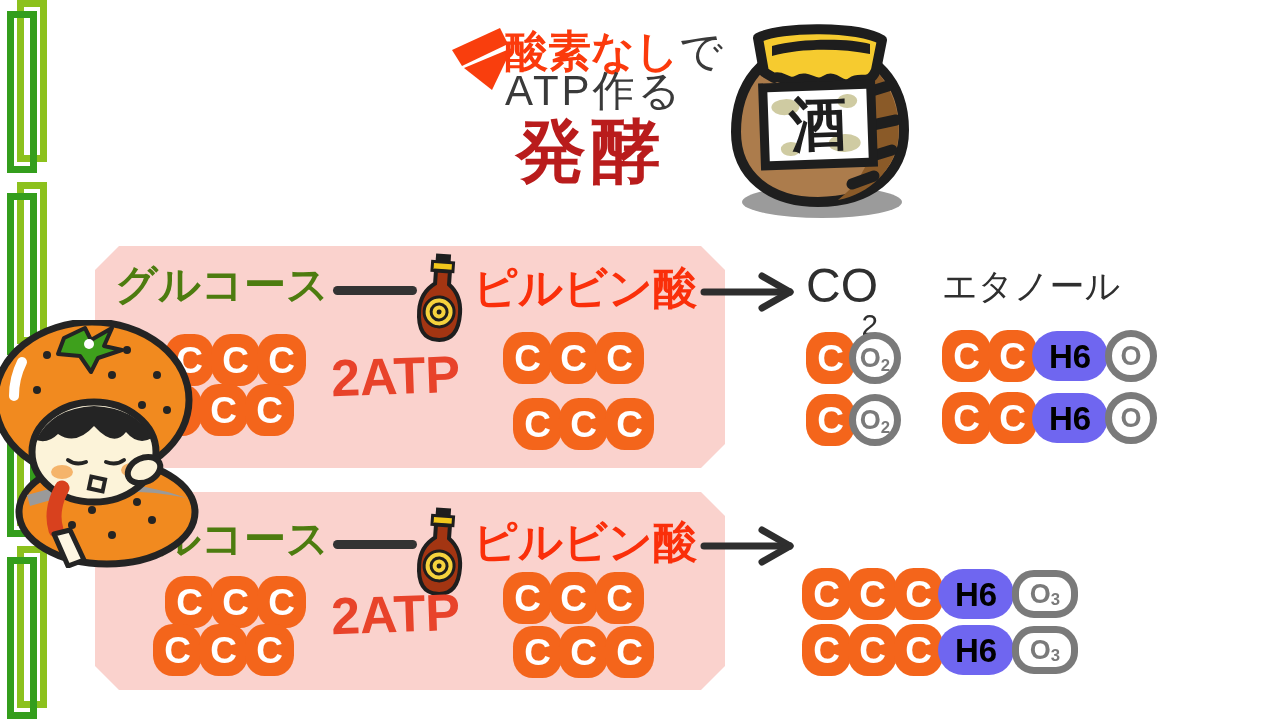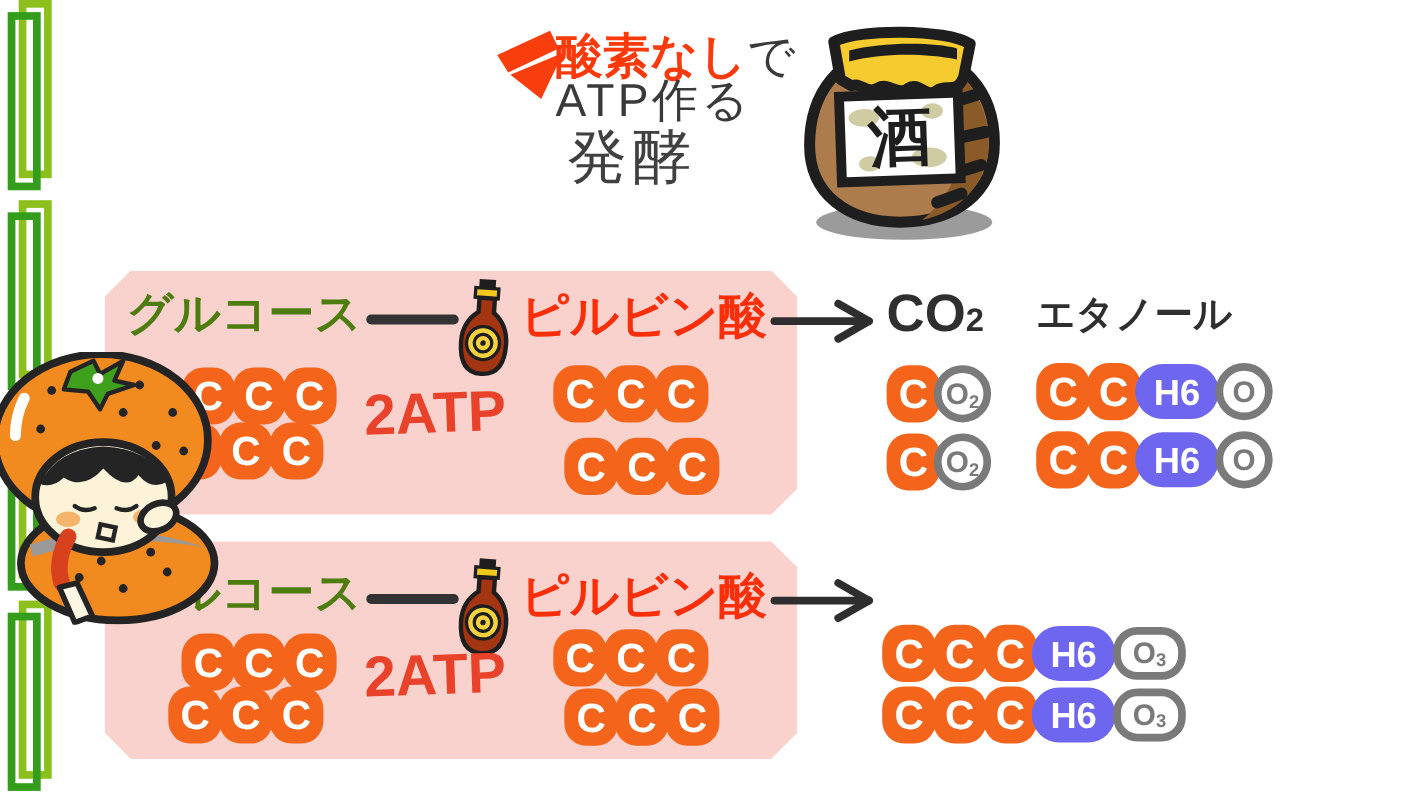--- a/index.html
+++ b/index.html
@@ -14,48 +14,48 @@
   .gunit.left .light{left:17px;top:0;}
   .gunit.left .dark{left:7px;top:11px;}
   .gunit.right .light{left:15px;top:0;}
   .gunit.right .dark{left:1px;top:11px;}
 
   
   .t-line1{position:absolute;left:505px;top:30px;font-size:43px;line-height:1;white-space:nowrap;}
   .t-red{color:#FB3A0C;font-weight:bold;}
   .t-blk{color:#3A3A3A;font-weight:normal;}
   .t-line2{position:absolute;left:505px;top:70px;font-size:42px;line-height:1;color:#3A3A3A;letter-spacing:3px;white-space:nowrap;}
-  .t-heading{position:absolute;left:516px;top:116px;font-size:54px;line-height:1;font-weight:normal;color:#404040;letter-spacing:4px;white-space:nowrap;}
+  .t-heading{position:absolute;left:516px;top:116px;font-size:70px;line-height:1;font-weight:bold;color:#b91c1c;letter-spacing:4px;white-space:nowrap;}
 
   
   .pbox{position:absolute;left:95px;width:630px;background:#FAD2CD;
         clip-path:polygon(24px 0,calc(100% - 24px) 0,100% 24px,100% calc(100% - 24px),
         calc(100% - 24px) 100%,24px 100%,0 calc(100% - 24px),0 24px);}
   #box1{top:246px;height:222px;}
   #box2{top:492px;height:198px;}
 
   .substrate{position:absolute;font-size:42px;font-weight:bold;color:#4d7c0f;line-height:1;white-space:nowrap;}
   .intermediate{position:absolute;font-size:44px;font-weight:bold;color:#FA2F0A;line-height:1;white-space:nowrap;}
   .dashline{position:absolute;width:84px;height:9px;background:#333;border-radius:5px;}
   .atp{position:absolute;font-size:52px;font-weight:bold;color:#E8432A;line-height:1;transform:rotate(-2deg);white-space:nowrap;}
 
   
   .crow{position:absolute;display:flex;}
   .c-badge{width:49px;height:52px;margin-right:-3px;background:#F4651B;border-radius:40%;
            color:#fff;font-size:37px;font-weight:bold;display:flex;align-items:center;justify-content:center;line-height:1;}
   .h6-pill{min-width:76px;height:50px;margin:1px 0 0 -2px;background:#6F66F0;border-radius:26px;
-           color:#ffffff;font-size:33px;font-weight:bold;display:flex;align-items:center;justify-content:center;line-height:1;}
+           color:#000000;font-size:33px;font-weight:bold;display:flex;align-items:center;justify-content:center;line-height:1;}
   .ring{box-sizing:border-box;width:52px;height:52px;margin-left:-3px;background:#fff;border:7px solid #7A7A7A;border-radius:50%;
         color:#7A7A7A;font-size:27px;font-weight:bold;display:flex;align-items:center;justify-content:center;line-height:1;}
   .o3ring{box-sizing:border-box;width:66px;height:48px;margin:2px 0 0 -2px;background:#fff;border:7px solid #7A7A7A;border-radius:22px;
         color:#7A7A7A;font-size:27px;font-weight:bold;display:flex;align-items:center;justify-content:center;line-height:1;}
   .sub{font-size:0.62em;align-self:flex-end;margin-bottom:0.12em;}
 
   
-  .prod-label{position:absolute;font-weight:bold;color:#2F2F2F;line-height:1;white-space:nowrap;display:flex;}
+  .prod-label{position:absolute;font-weight:normal;color:#2F2F2F;line-height:1;white-space:nowrap;display:flex;flex-direction:column;}
   #co2-label{left:806px;top:262px;font-size:48px;}
   #ethanol-label{left:942px;top:268px;font-size:35px;}
   #lactate-label{left:806px;top:514px;font-size:48px;letter-spacing:2px;}
 
   .absolute{position:absolute;}
 </style>
 </head>
 <body>
 
 <div id="stage">

